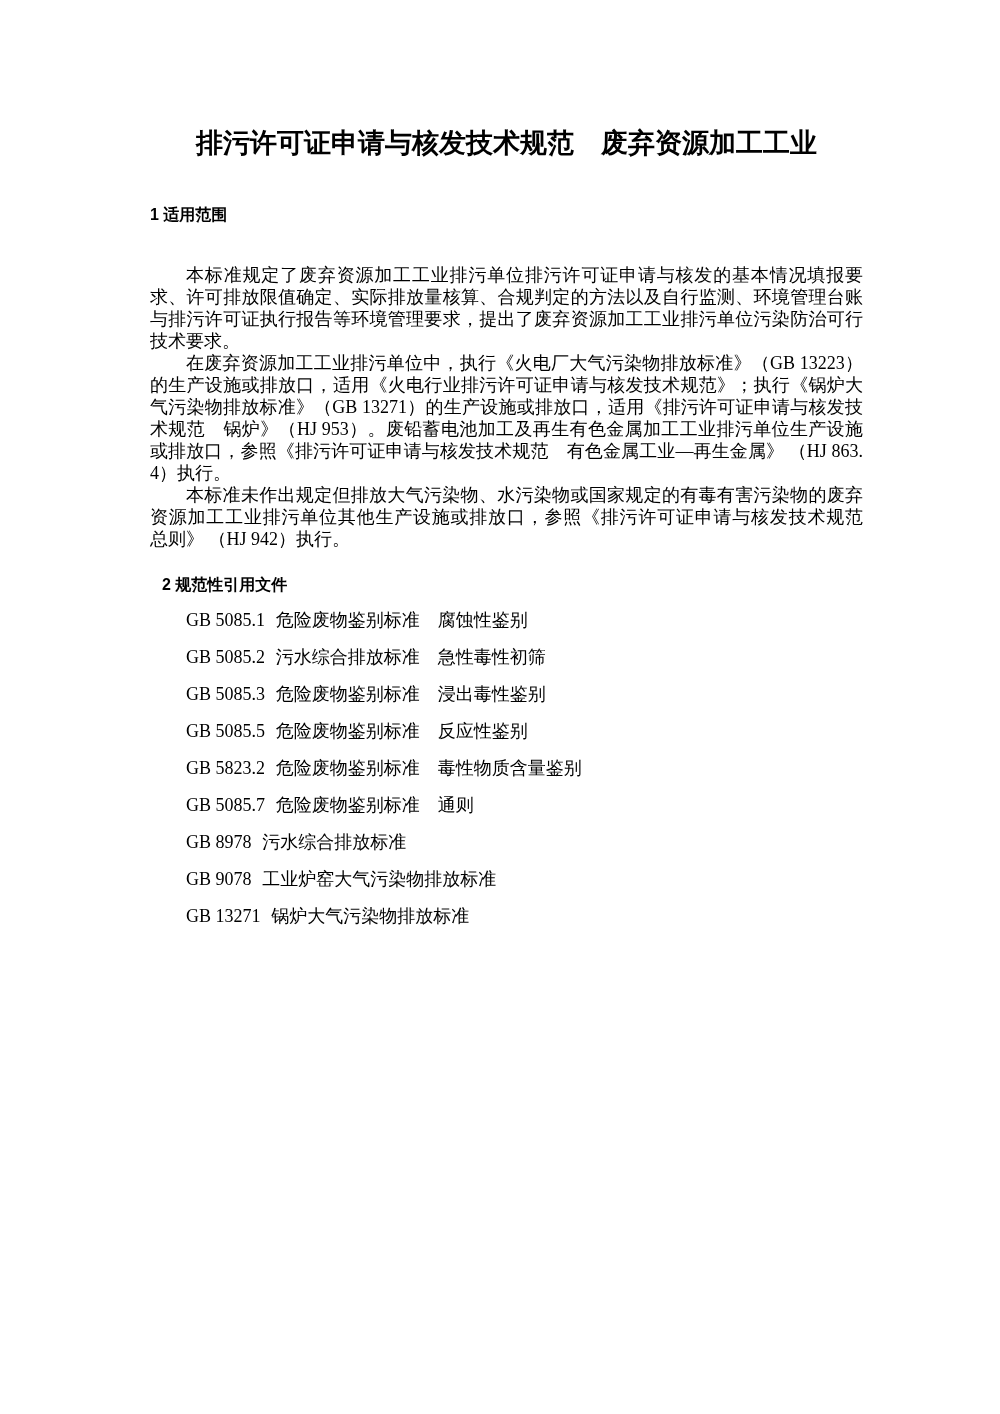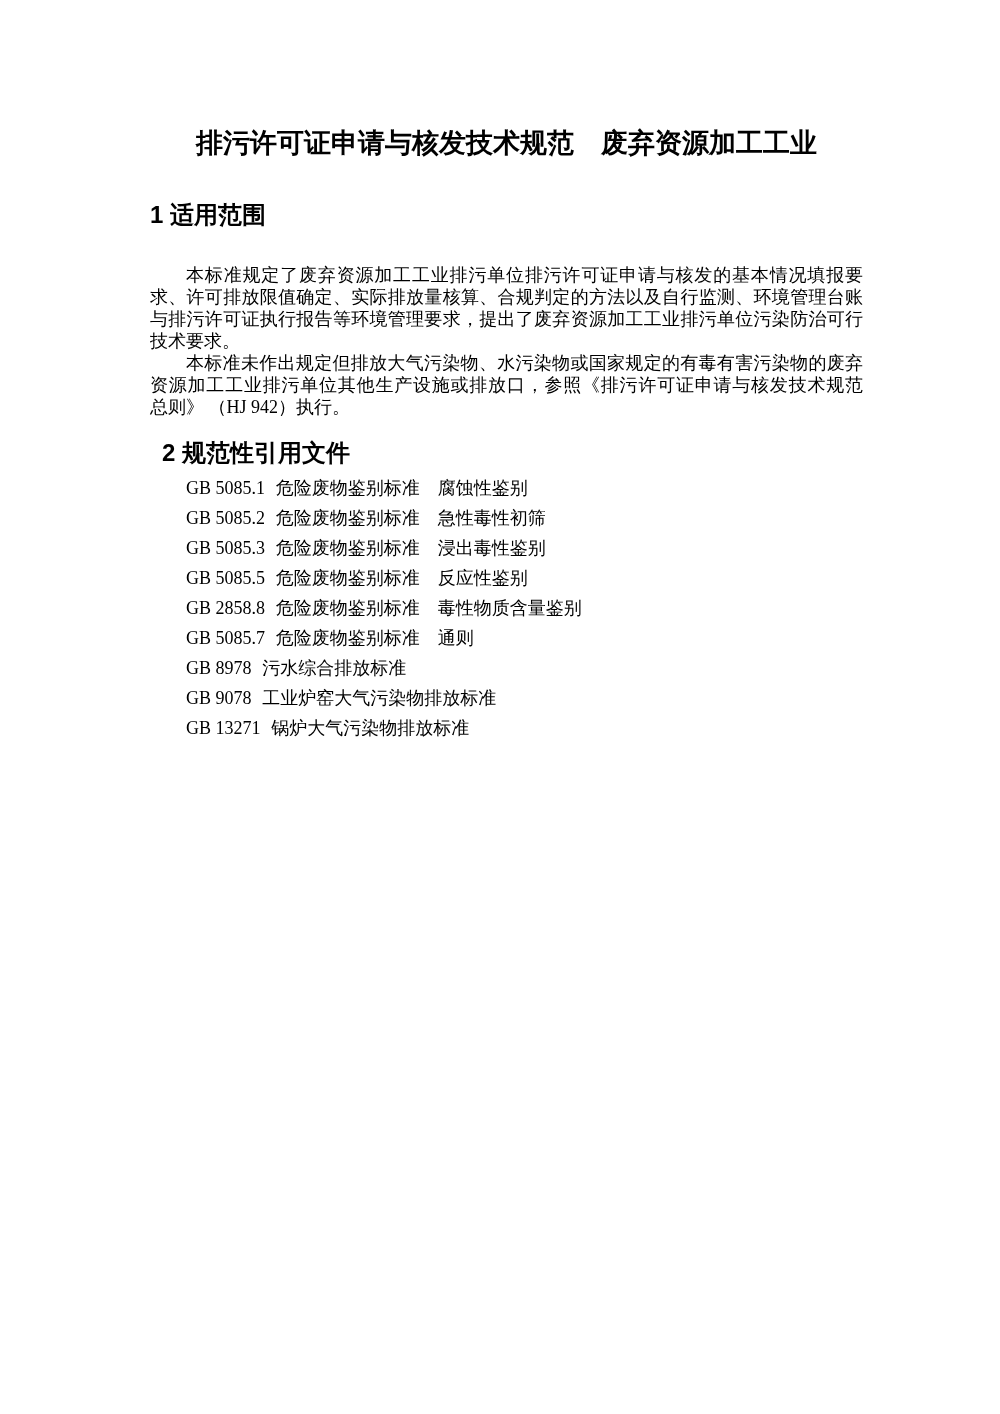--- a/index.html
+++ b/index.html
@@ -23,21 +23,21 @@
   .doc-title {
     margin: 126px 0 0 0;
     font-size: 27px;
     line-height: 34px;
     font-weight: bold;
     text-align: center;
     font-family: "Liberation Serif", "DejaVu Serif", serif;
   }
   .sec-heading {
     margin: 42px 0 0 0;
-    font-size: 24px;
+    font-size: 16px;
     line-height: 25px;
     font-weight: bold;
     font-family: "Liberation Sans", "DejaVu Sans", sans-serif;
   }
   .sec-heading.sec2 { margin-top: 22px; margin-left: 12px; }
   .body-para {
     margin: 0;
     font-size: 18px;
     line-height: 22px;
     text-align: justify;
@@ -46,21 +46,21 @@
   }
   .body-para.first { margin-top: 37px; }
   .body-para.intro { margin-top: 30px; }
   .ref-list {
     list-style: none;
     margin: 8px 0 0 0;
     padding: 0 0 0 2em;
     font-size: 18px;
     line-height: 30px;
   }
-  .ref-item { white-space: nowrap; }
+  .ref-item { white-space: nowrap; margin-top: 7px; }
   .ref-gap { display: inline-block; width: 0.6em; }
   .page-number {
     position: absolute;
     left: 0; right: 0;
     top: 1293px;
     text-align: center;
     font-size: 15px;
     line-height: 18px;
   }
 </style>
@@ -68,31 +68,32 @@
 <body>
 
 <div class="page">
   <div class="content">
 
     <h1 class="doc-title">排污许可证申请与核发技术规范　废弃资源加工工业</h1>
 
     <h2 class="sec-heading">1 适用范围</h2>
 
     <p class="body-para first">本标准规定了废弃资源加工工业排污单位排污许可证申请与核发的基本情况填报要求、许可排放限值确定、实际排放量核算、合规判定的方法以及自行监测、环境管理台账与排污许可证执行报告等环境管理要求，提出了废弃资源加工工业排污单位污染防治可行技术要求。</p>
+    <p class="body-para">在废弃资源加工工业排污单位中，执行《火电厂大气污染物排放标准》（GB 13223）的生产设施或排放口，适用《火电行业排污许可证申请与核发技术规范》；执行《锅炉大气污染物排放标准》（GB 13271）的生产设施或排放口，适用《排污许可证申请与核发技术规范　锅炉》（HJ 953）。废铅蓄电池加工及再生有色金属加工工业排污单位生产设施或排放口，参照《排污许可证申请与核发技术规范　有色金属工业—再生金属》 （HJ 863.4）执行。</p>
     <p class="body-para">本标准未作出规定但排放大气污染物、水污染物或国家规定的有毒有害污染物的废弃资源加工工业排污单位其他生产设施或排放口，参照《排污许可证申请与核发技术规范　总则》 （HJ 942）执行。</p>
 
     <h2 class="sec-heading sec2">2 规范性引用文件</h2>
 
 
     <ul class="ref-list">
       <li class="ref-item"><span class="ref-code">GB 5085.1</span><span class="ref-gap"></span><span class="ref-name">危险废物鉴别标准　腐蚀性鉴别</span></li>
-      <li class="ref-item"><span class="ref-code">GB 5085.2</span><span class="ref-gap"></span><span class="ref-name">危险废物鉴别标准　急性毒性初筛</span></li>
+      <li class="ref-item"><span class="ref-code">GB 5085.2</span><span class="ref-gap"></span><span class="ref-name">污水综合排放标准　急性毒性初筛</span></li>
       <li class="ref-item"><span class="ref-code">GB 5085.3</span><span class="ref-gap"></span><span class="ref-name">危险废物鉴别标准　浸出毒性鉴别</span></li>
       <li class="ref-item"><span class="ref-code">GB 5085.5</span><span class="ref-gap"></span><span class="ref-name">危险废物鉴别标准　反应性鉴别</span></li>
-      <li class="ref-item"><span class="ref-code">GB 2858.8</span><span class="ref-gap"></span><span class="ref-name">危险废物鉴别标准　毒性物质含量鉴别</span></li>
+      <li class="ref-item"><span class="ref-code">GB 5823.2</span><span class="ref-gap"></span><span class="ref-name">危险废物鉴别标准　毒性物质含量鉴别</span></li>
       <li class="ref-item"><span class="ref-code">GB 5085.7</span><span class="ref-gap"></span><span class="ref-name">危险废物鉴别标准　通则</span></li>
       <li class="ref-item"><span class="ref-code">GB 8978</span><span class="ref-gap"></span><span class="ref-name">污水综合排放标准</span></li>
       <li class="ref-item"><span class="ref-code">GB 9078</span><span class="ref-gap"></span><span class="ref-name">工业炉窑大气污染物排放标准</span></li>
       <li class="ref-item"><span class="ref-code">GB 13271</span><span class="ref-gap"></span><span class="ref-name">锅炉大气污染物排放标准</span></li>
     </ul>
   </div>
 
   <div class="page-number">1</div>
 </div>
 

